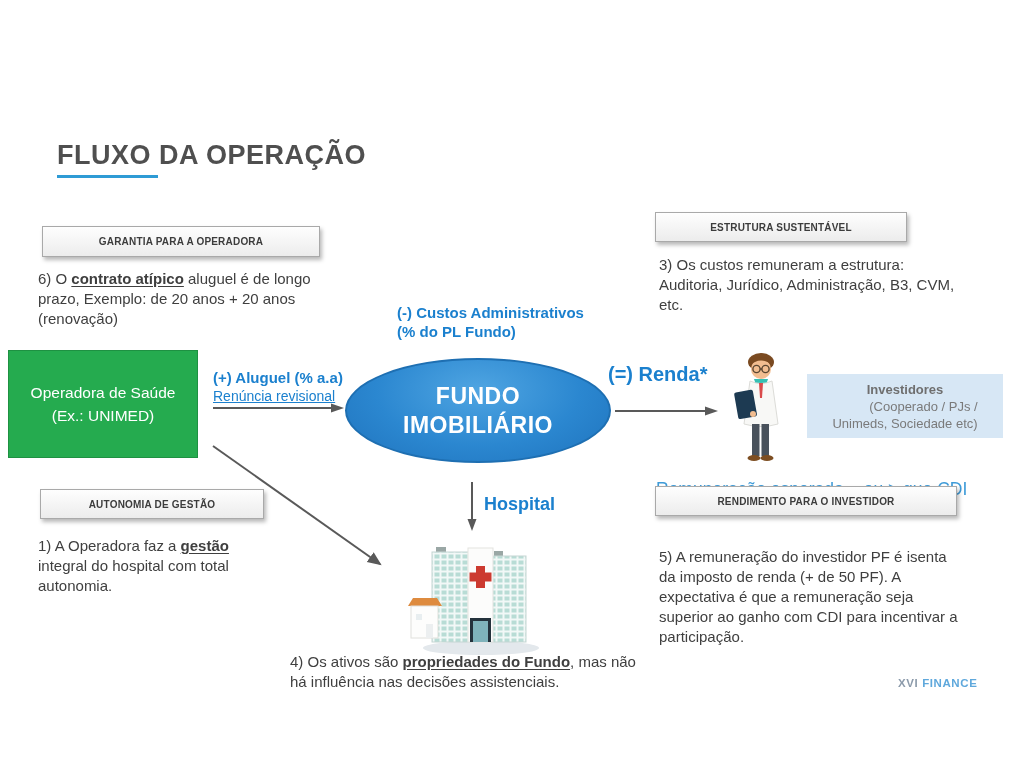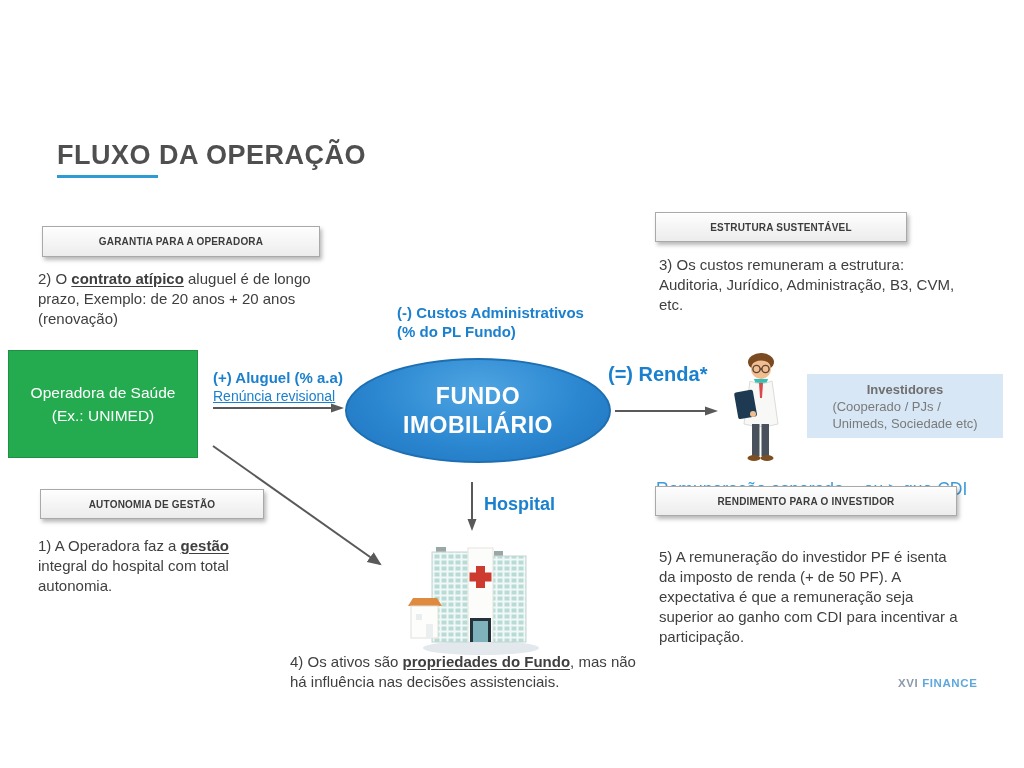--- a/index.html
+++ b/index.html
@@ -35,40 +35,40 @@
     border-radius:50%;
     background:radial-gradient(ellipse at 50% 30%,#4fa5e2 0%,#2b87d0 55%,#1f73bd 100%);
     border:2px solid #1e6fb2;
     display:flex;align-items:center;justify-content:center;
     color:#ffffff;font-weight:bold;font-size:23px;line-height:29px;
     letter-spacing:.5px;text-align:center;white-space:pre-line;
   }
   .investors-box{
     background:#d7e7f5;color:#7a7a7a;font-size:13px;line-height:17px;
     display:flex;flex-direction:column;align-items:center;justify-content:center;
-    text-align:left;white-space:pre-line;
+    text-align:right;white-space:pre-line;
   }
   .investors-title{font-weight:bold;color:#6f6f6f;}
   .light-blue{color:#3e9bd8;}
   .footer-brand{font-size:11.5px;font-weight:bold;letter-spacing:.6px;}
   .brand-gray{color:#8c9bab;}
   .brand-blue{color:#5fa8dc;}
 </style>
 </head>
 <body>
 
 <div class="canvas">
 
   <div class="abs page-title" style="left:57px;top:140px;">FLUXO DA OPERAÇÃO</div>
   <div class="abs title-underline" style="left:57px;top:175px;"></div>
 
   <div class="abs hdr-box" style="left:42px;top:226px;width:276px;height:29px;">
     <span>GARANTIA PARA A OPERADORA</span>
   </div>
-  <div class="abs body-text" style="left:38px;top:269px;width:315px;"><span>2) O </span><span class="em">contrato atípico</span><span> aluguel é de longo
+  <div class="abs body-text" style="left:38px;top:269px;width:315px;"><span>6) O </span><span class="em">contrato atípico</span><span> aluguel é de longo
 prazo, Exemplo: de 20 anos + 20 anos
 (renovação)</span></div>
 
   <div class="abs hdr-box" style="left:655px;top:212px;width:250px;height:28px;">
     <span>ESTRUTURA SUSTENTÁVEL</span>
   </div>
   <div class="abs body-text" style="left:659px;top:255px;width:345px;">3) Os custos remuneram a estrutura:
 Auditoria, Jurídico, Administração, B3, CVM,
 etc.</div>
 

